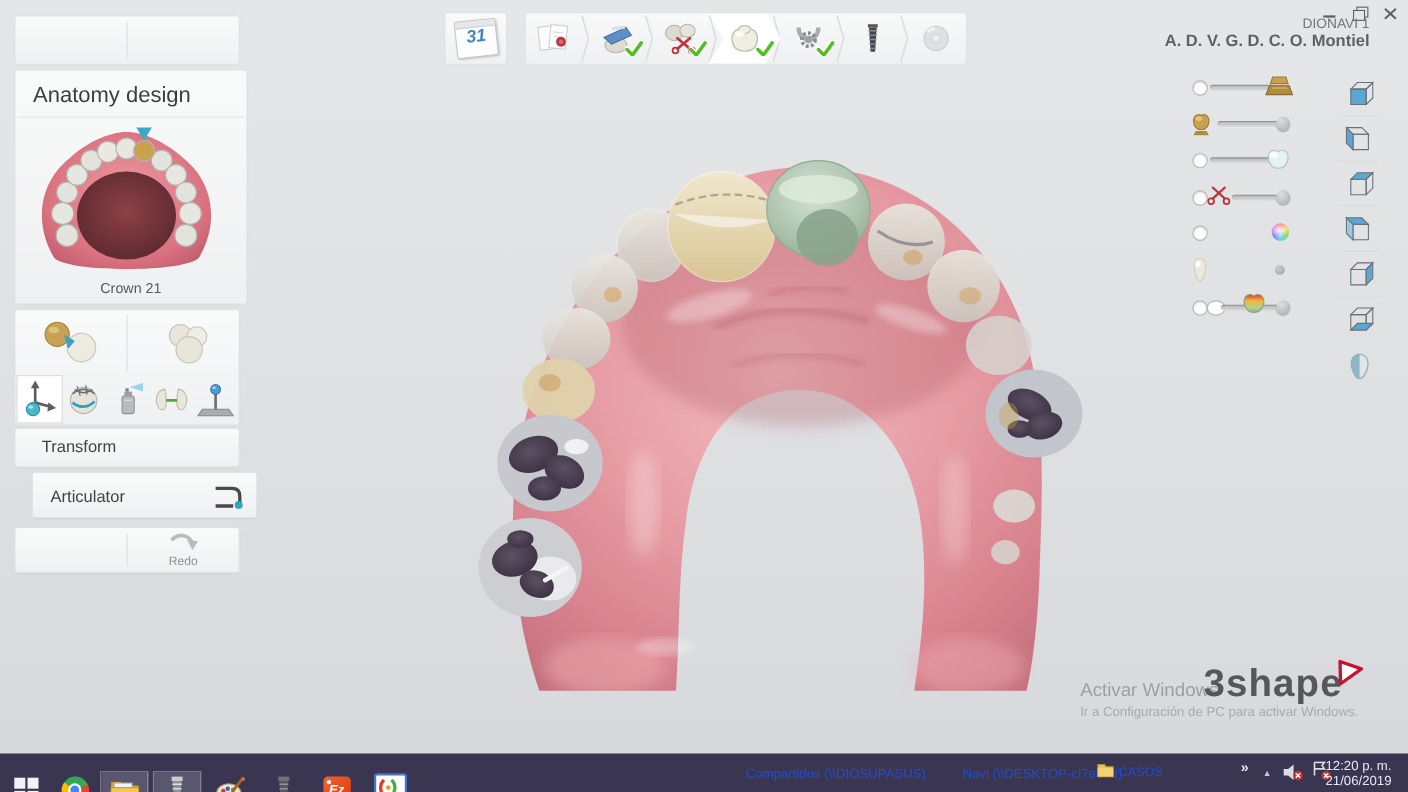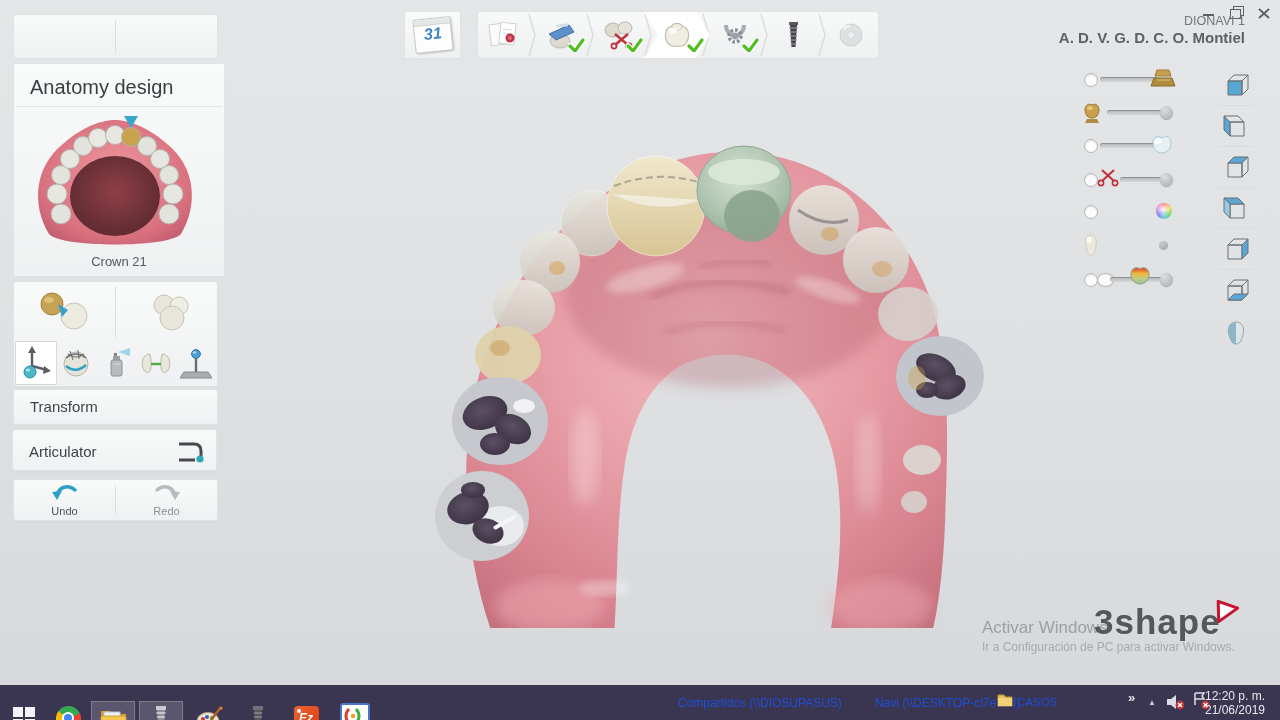--- a/index.html
+++ b/index.html
@@ -421,40 +421,33 @@
         <polygon points="5,26 29,26 33,32 1,32" fill="#a8adb2" stroke="#84898e"></polygon>
         <line x1="17" y1="10" x2="17" y2="26" stroke="#6a6e72" stroke-width="2.4"></line>
         <circle cx="17" cy="8" r="4.4" fill="#4a9fd8" stroke="#33739f"></circle>
         <ellipse cx="15.5" cy="6.5" rx="1.8" ry="1.2" fill="#a9d4ef"></ellipse>
       </svg>
     </div>
   </div>
 </div>
 
 <div class="panel" style="left:14px;top:390px;width:203px;height:34px">
-  <div class="sectionlabel" style="position:absolute;left:16px;top:8px">Transform</div>
-</div>
-
-<div class="panel" style="left:13px;top:430px;width:203px;height:40px">
+  <div class="sectionlabel" style="position:absolute;left:24px;top:8px">Transform</div>
+</div>
+
+<div class="panel" style="left:30px;top:430px;width:203px;height:40px">
   <div class="sectionlabel" style="position:absolute;left:16px;top:13px">Articulator</div>
   <svg style="position:absolute;right:10px;top:9px" width="32" height="26" viewBox="0 0 32 26">
     <path d="M5,5 h15 c5,0 7,3 7,7 v8" stroke="#46494d" stroke-width="3" fill="none"></path>
     <path d="M5,21 h16" stroke="#46494d" stroke-width="3"></path>
     <circle cx="26" cy="20" r="3.6" fill="#2fa8b8"></circle>
   </svg>
 </div>
 
 <div class="panel" style="left:14px;top:480px;width:203px;height:40px">
-  <div class="navbtn" style="left:0;width:101px">
-    <svg width="26" height="17" viewBox="0 0 26 17">
-      <path d="M23,6 C16,0 7,3 5,11" stroke="#2ba1c8" stroke-width="3.4" fill="none" stroke-linecap="round"></path>
-      <polygon points="0,8 10,7 5,16" fill="#2ba1c8"></polygon>
-    </svg>
-    <span class="navlabel">Undo</span>
-  </div>
   <div class="vdiv" style="left:101px"></div>
   <div class="navbtn" style="left:102px;width:101px">
     <svg width="26" height="17" viewBox="0 0 26 17">
       <path d="M3,6 C10,0 19,3 21,11" stroke="#b9bcbf" stroke-width="3.4" fill="none" stroke-linecap="round"></path>
       <polygon points="26,8 16,7 21,16" fill="#b9bcbf"></polygon>
     </svg>
     <span class="navlabel" style="color:#8d9194">Redo</span>
   </div>
 </div>
 

